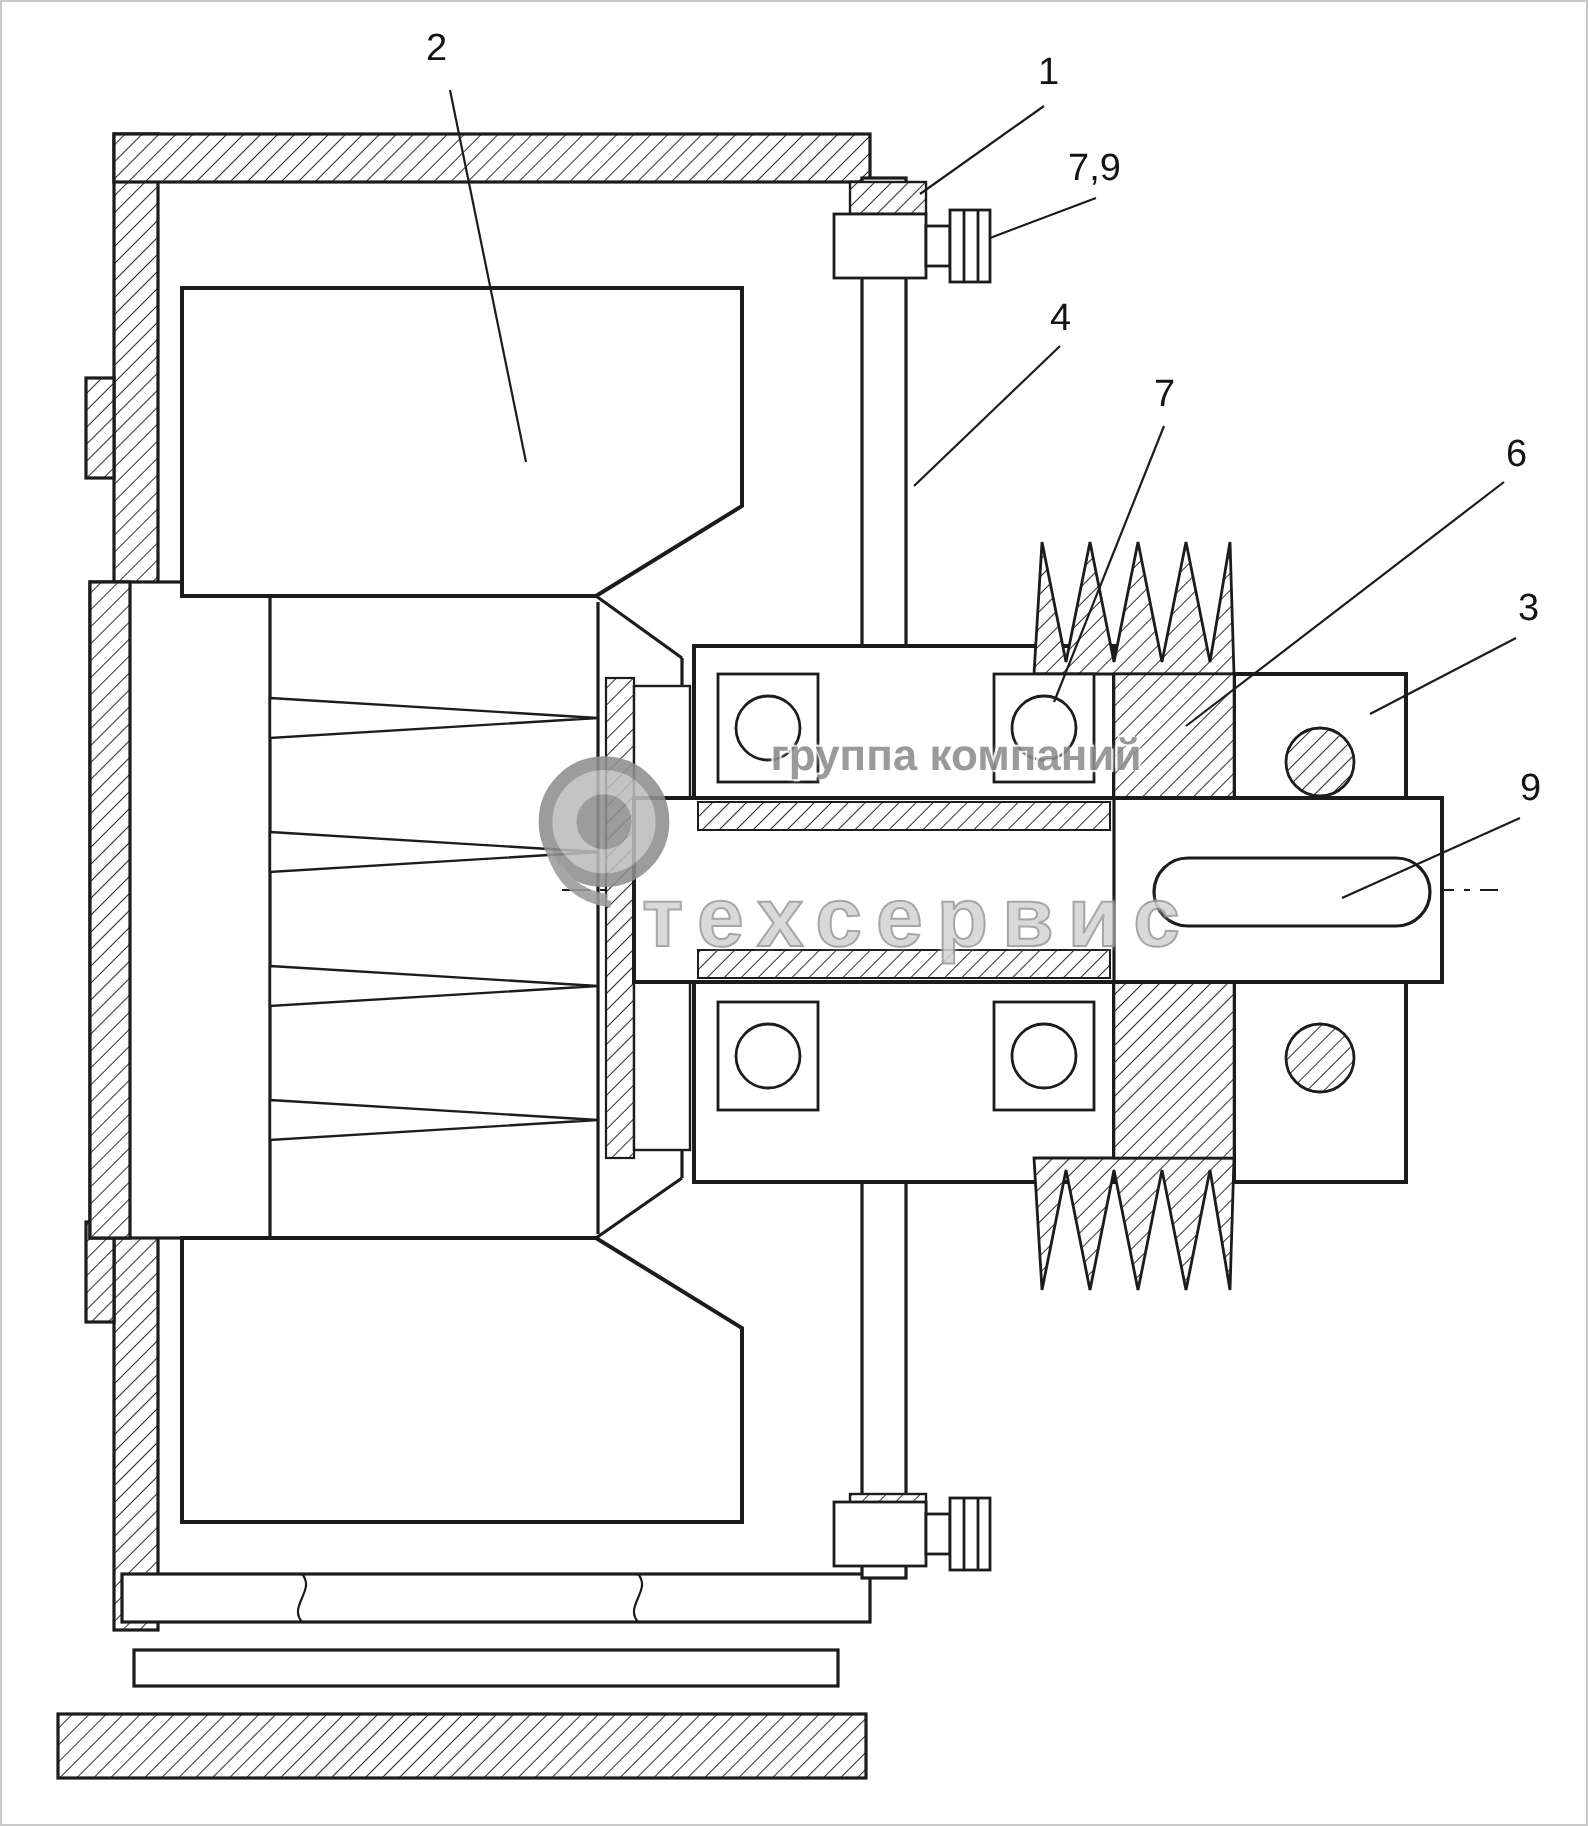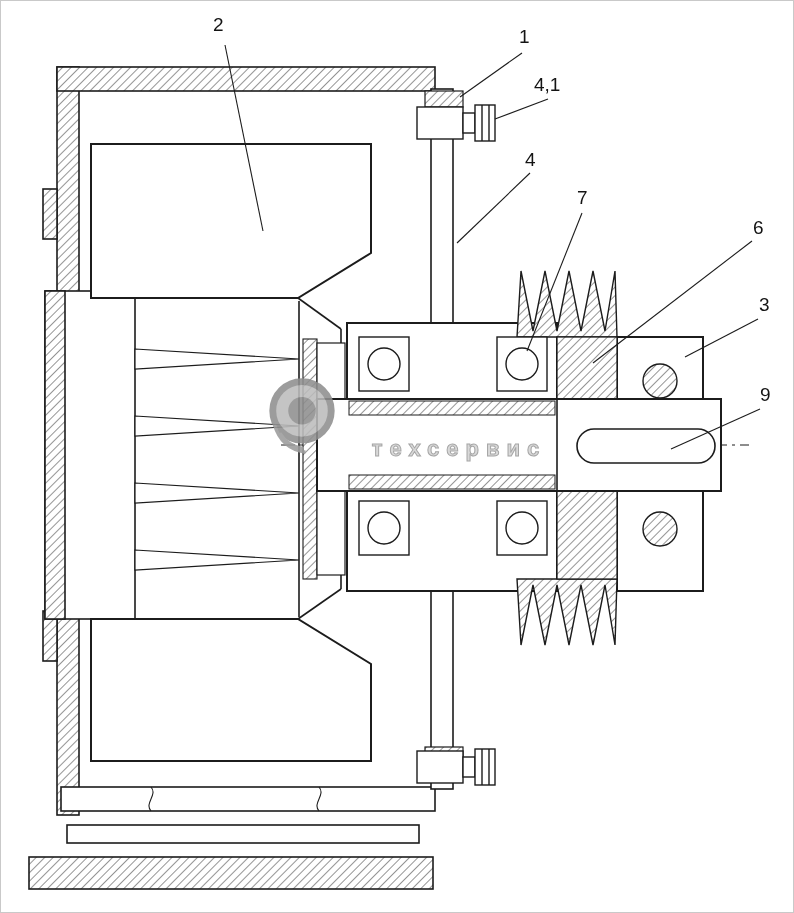--- a/index.html
+++ b/index.html
@@ -42,21 +42,21 @@
     font-size:22px; font-weight:bold; color:#8d8d8d;
     text-shadow:0 0 3px #fff, 1px 1px 0 #fff, -1px -1px 0 #fff;
   }
   .wm-line2 {
     left:452px; top:389px;
     font-size:48px; font-weight:bold; letter-spacing:1px; color:#8d8d8d;
     text-shadow:0 0 4px #fff, 2px 2px 0 #fff, -1px -1px 0 #fff;
   }
   .wm-line3 {
     left:458px; top:437px;
-    font-size:22px; font-weight:bold; letter-spacing:7px;
+    font-size:42px; font-weight:bold; letter-spacing:7px;
     color:#d4d4d4; -webkit-text-stroke:1px #9a9a9a;
     text-shadow:0 0 3px #fff;
   }
 </style>
 </head>
 <body>
 
 <div class="page">
 
   <svg class="drawing-svg" width="794" height="913" viewBox="0 0 794 913" xmlns="http://www.w3.org/2000/svg">
@@ -166,32 +166,33 @@
         <line x1="751" y1="240" x2="592" y2="362"></line>
         <line x1="757" y1="318" x2="684" y2="356"></line>
         <line x1="759" y1="408" x2="670" y2="448"></line>
       </g>
     </g>
   </svg>
 
   <div>
     <span class="co co-2">2</span>
     <span class="co co-1">1</span>
-    <span class="co co-58">4,1</span>
+    <span class="co co-58">7,9</span>
     <span class="co co-4">4</span>
     <span class="co co-7">7</span>
     <span class="co co-6">6</span>
     <span class="co co-3">3</span>
     <span class="co co-9">9</span>
   </div>
 
   <div class="watermark">
     <div class="wm-emblem">
       <svg width="86" height="86" viewBox="0 0 100 100" xmlns="http://www.w3.org/2000/svg">
         <circle cx="50" cy="44" r="34" fill="#bcbcbc" stroke="#8f8f8f" stroke-width="8"></circle>
         <circle cx="50" cy="44" r="16" fill="#8f8f8f"></circle>
         <path d="M18,60 Q26,88 54,92 M24,70 Q34,86 52,88" stroke="#9c9c9c" stroke-width="4" fill="none"></path>
       </svg>
     </div>
+    <div class="wm-line wm-line1">группа компаний</div>
     <div class="wm-line wm-line3">техсервис</div>
   </div>
 
 </div>
 
 </body></html>

